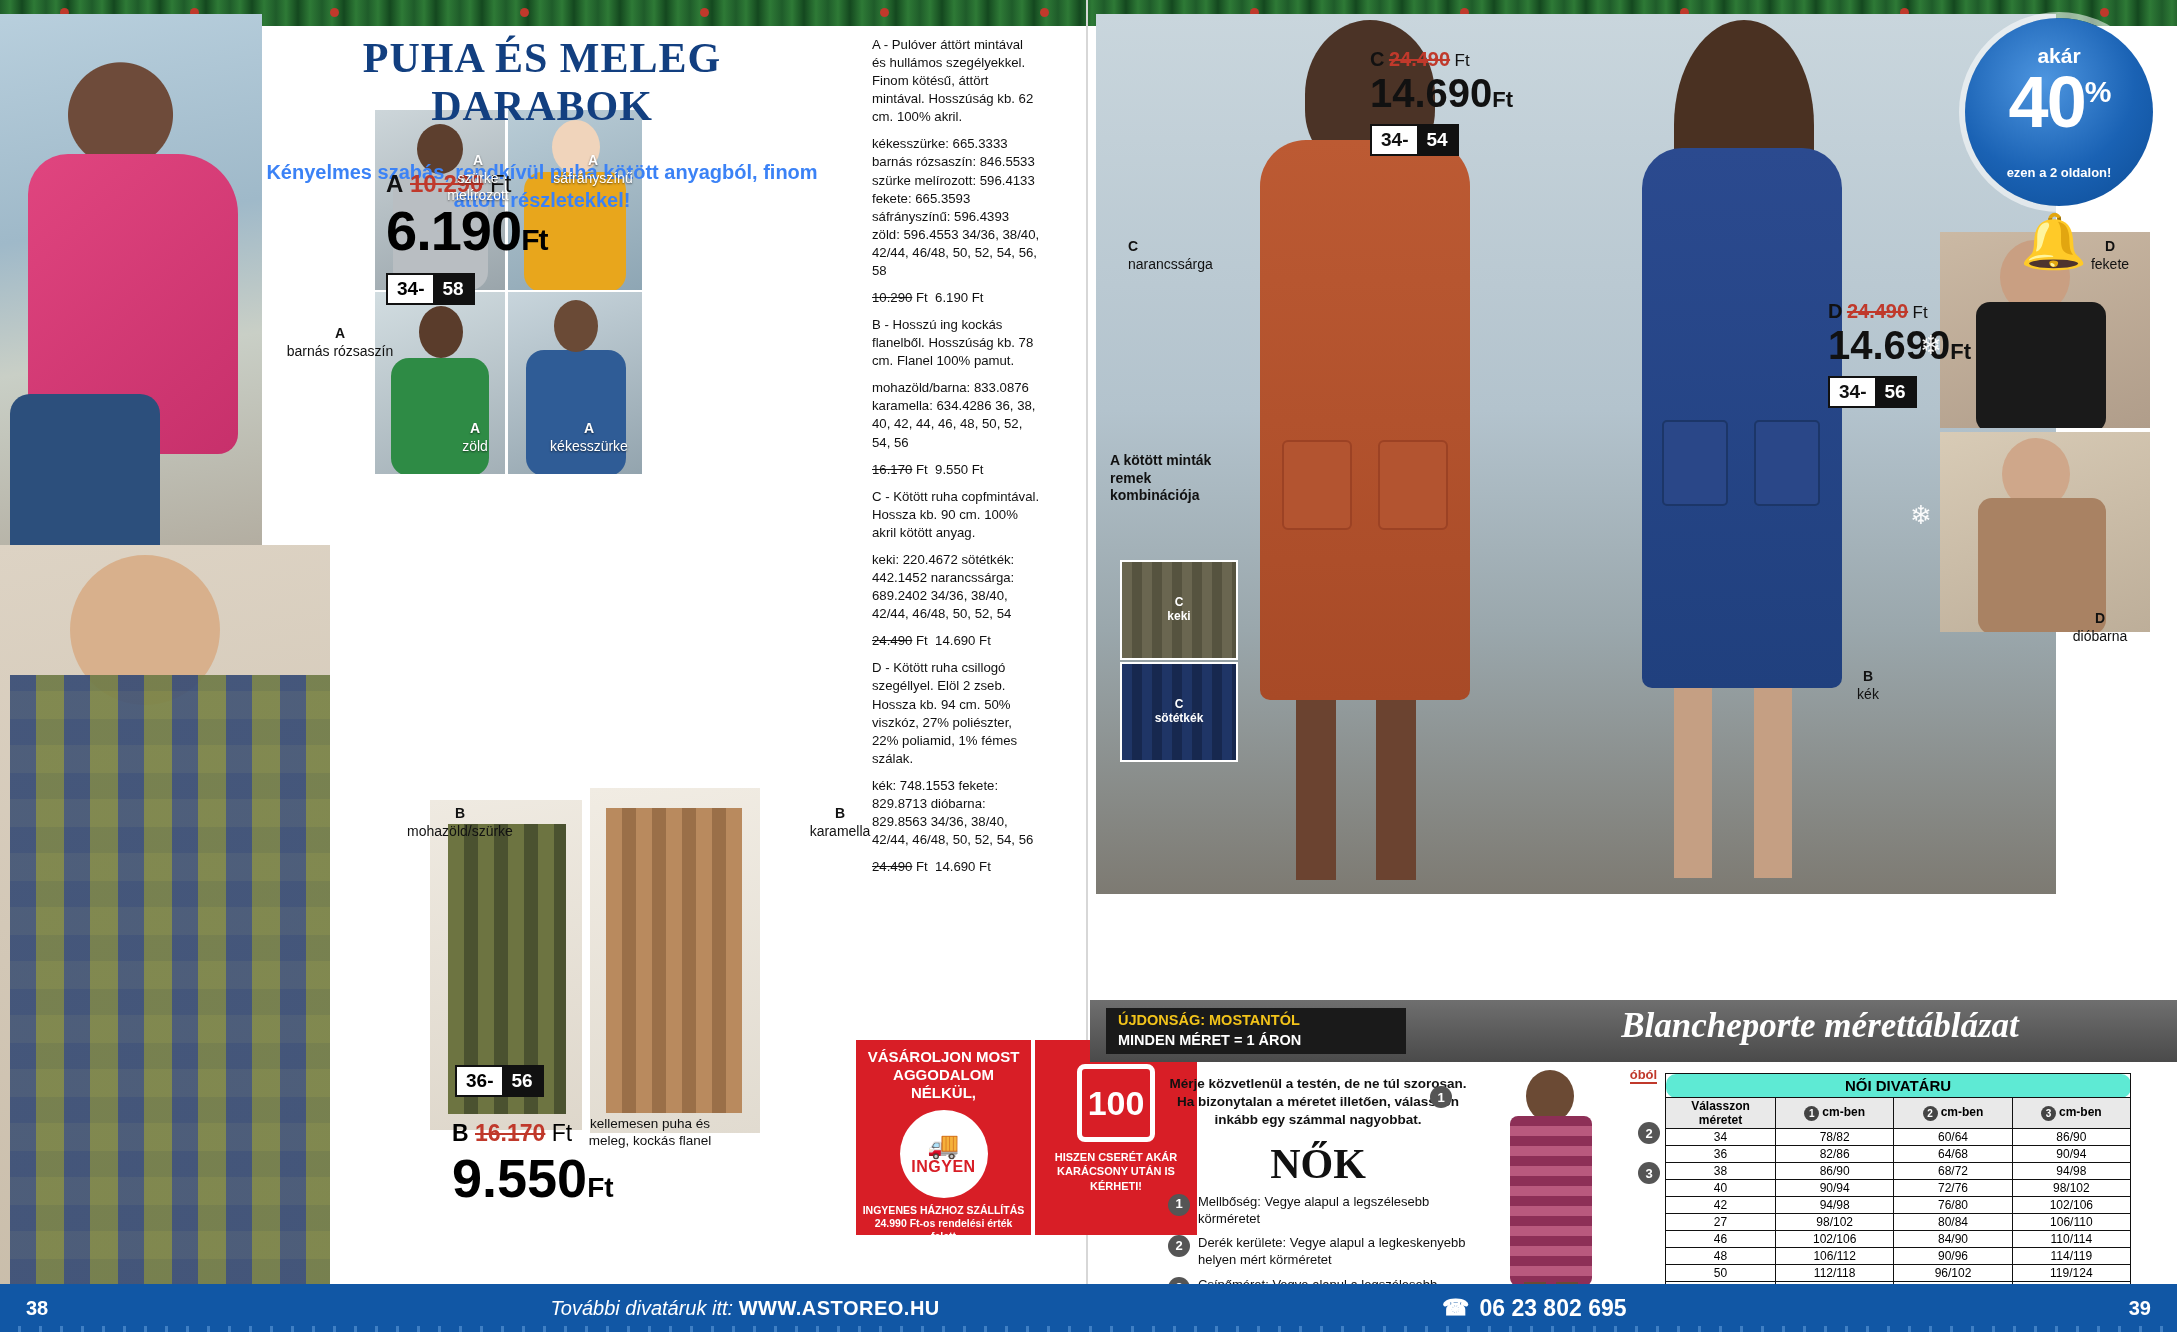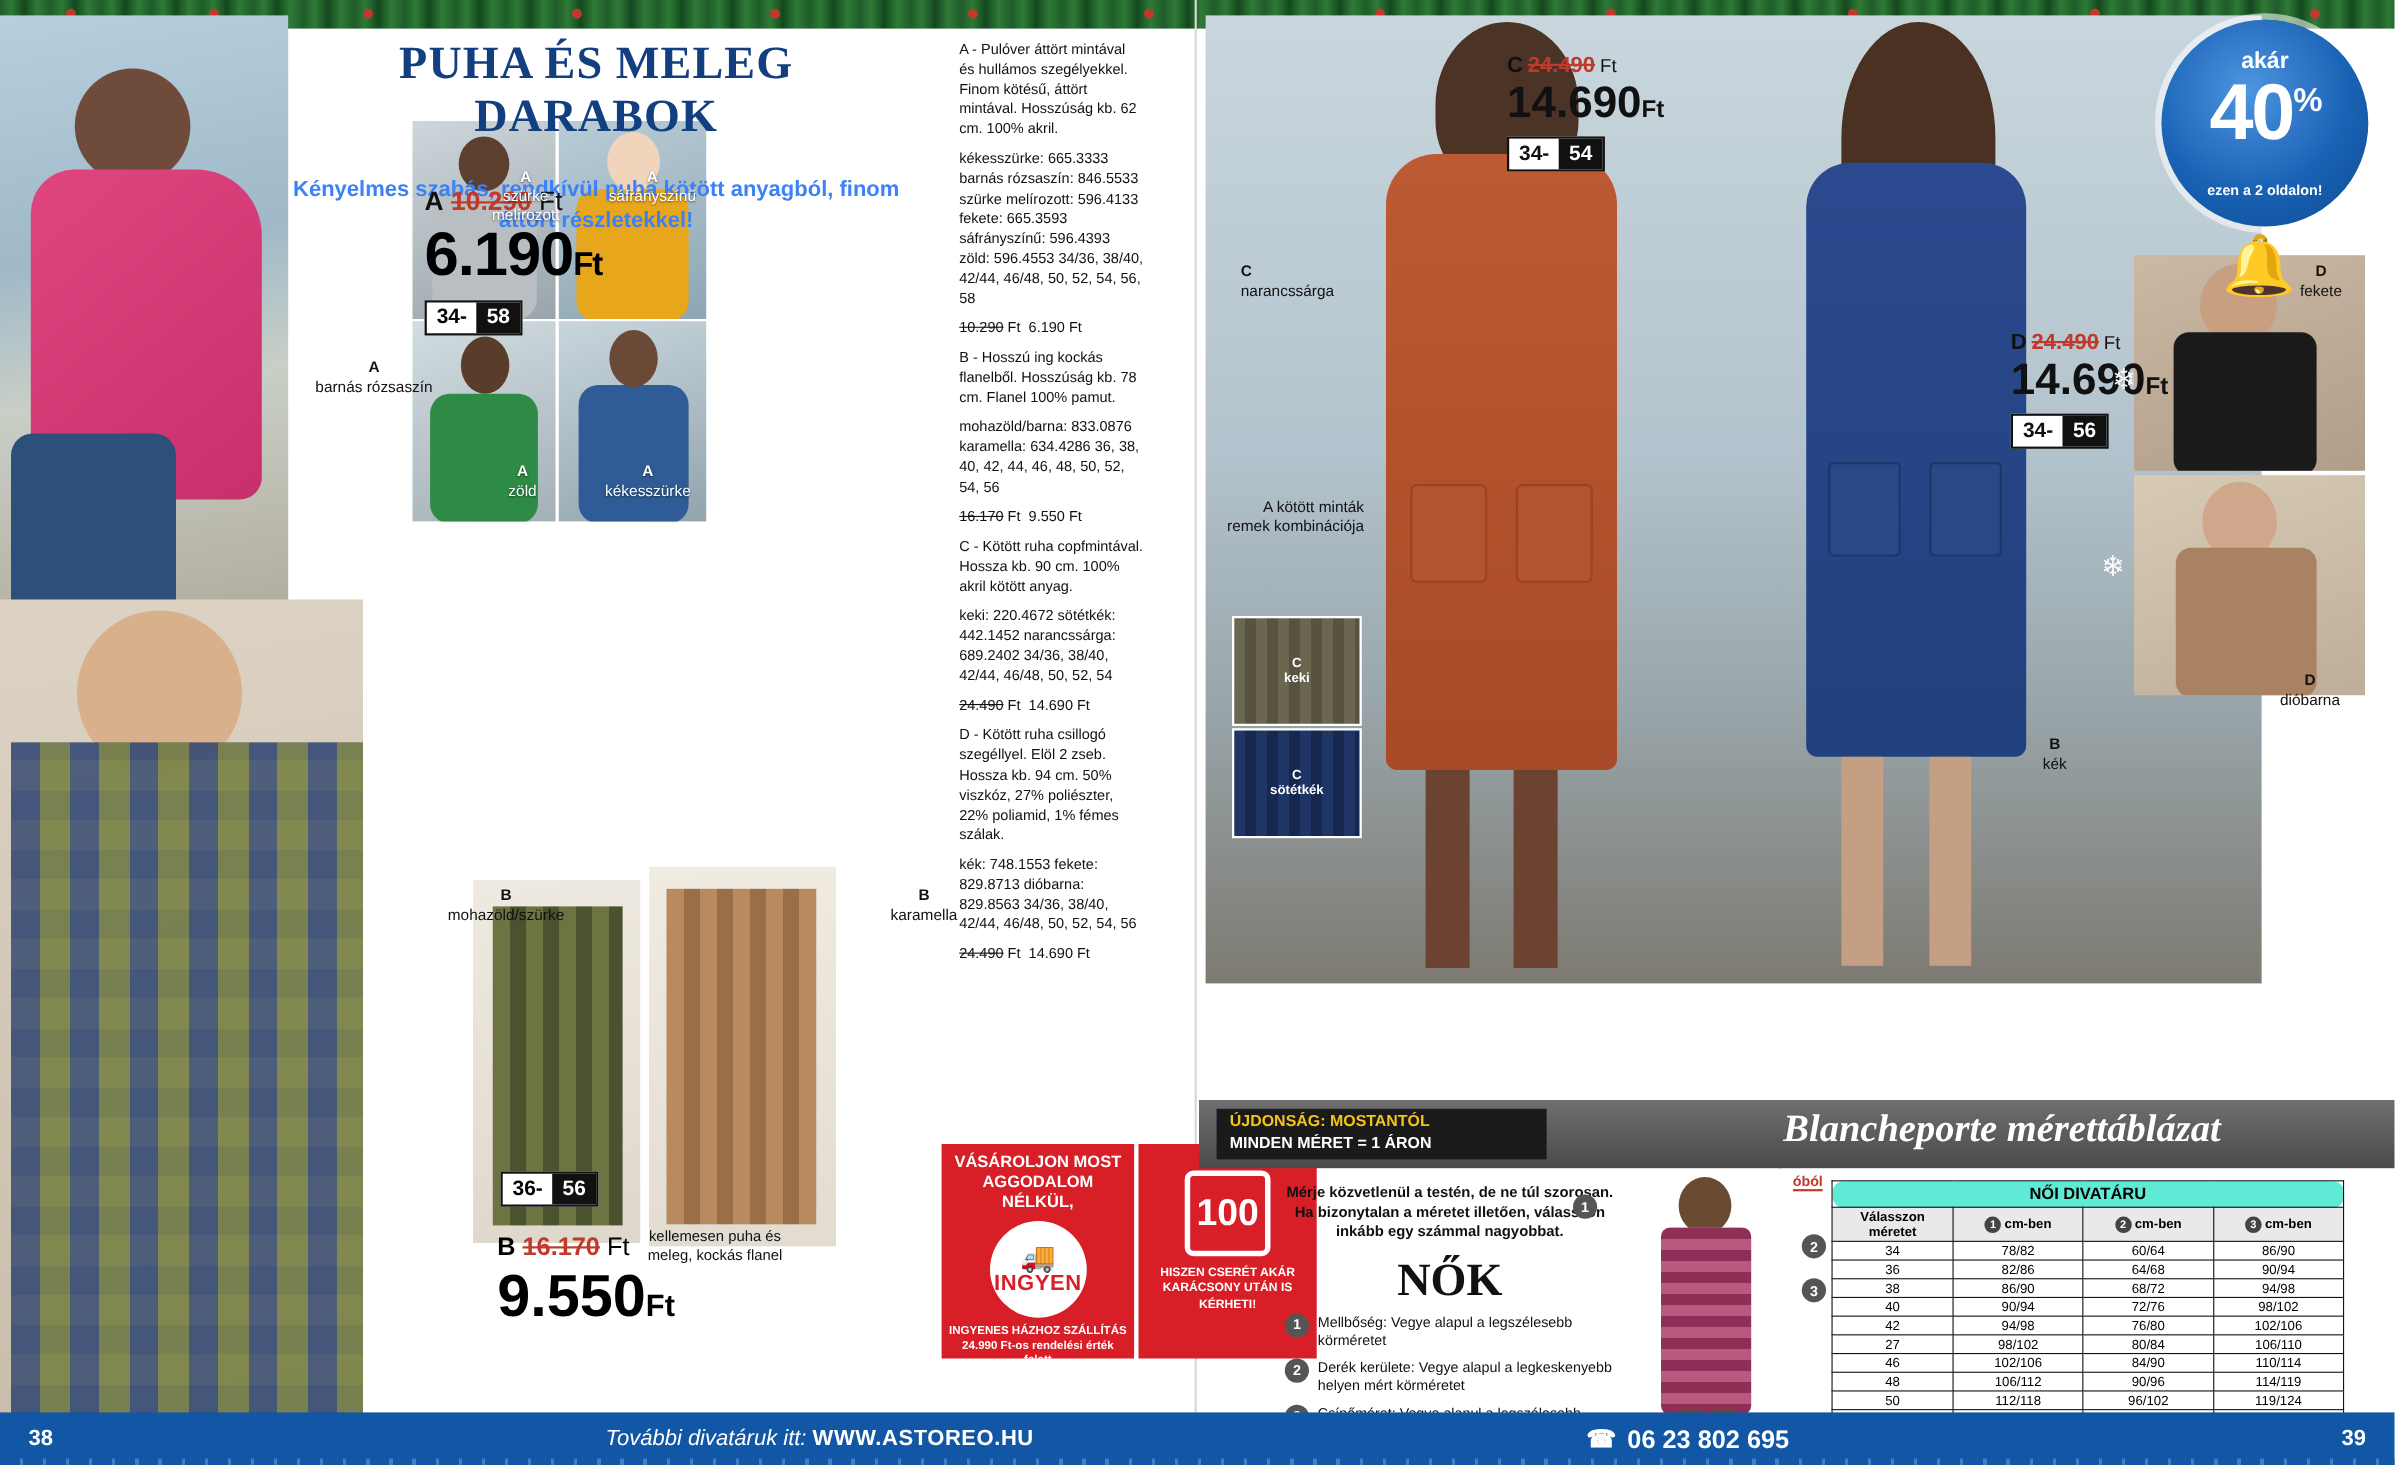--- a/index.html
+++ b/index.html
@@ -106,21 +106,21 @@
   .promo {
     position: absolute; left: 856px; top: 1040px; width: 175px; height: 195px;
     background: #d81e26; color: #fff; text-align: center; padding: 8px 6px;
   }
   .promo .hdr { font-size: 15px; font-weight: bold; line-height: 1.2; }
   .promo .circle {
     width: 88px; height: 88px; border-radius: 50%; background: #fff; color: #d81e26;
     margin: 8px auto 6px; display: flex; flex-direction: column;
     align-items: center; justify-content: center;
   }
-  .promo .circle .t { font-size: 20px; font-weight: bold; letter-spacing: .5px; }
+  .promo .circle .t { font-size: 16px; font-weight: bold; letter-spacing: .5px; }
   .promo .circle .truck { font-size: 26px; line-height: 1; }
   .promo .sub { font-size: 10.5px; font-weight: bold; line-height: 1.25; }
 
   .promo2 {
     position: absolute; left: 1035px; top: 1040px; width: 162px; height: 195px;
     background: #d81e26; color: #fff; text-align: center; padding: 8px 6px;
   }
   .promo2 .num {
     width: 78px; height: 78px; margin: 16px auto 8px; border: 5px solid #fff;
     border-radius: 8px; display:flex; align-items:center; justify-content:center;
@@ -435,21 +435,21 @@
   </div>
   <div class="swatch" style="left:1120px;top:662px;width:118px;height:100px;background:repeating-linear-gradient(90deg,#1f3566 0 10px,#17284f 10px 20px);flex-direction:column;">
     <span>C</span>
     <span>sötétkék</span>
   </div>
 
   <div class="capt" style="left:1128px;top:238px;width:110px;text-align:left;">
     <b>C</b><br>
     <span>narancssárga</span>
   </div>
-  <div class="capt" style="left:1110px;top:452px;width:130px;text-align:right;font-weight:normal">A kötött minták remek kombinációja</div>
+  <div class="capt" style="left:1110px;top:452px;width:130px;text-align:left;font-weight:bold">A kötött minták remek kombinációja</div>
   <div class="capt" style="left:1838px;top:668px;width:60px;">
     <b>B</b><br>
     <span>kék</span>
   </div>
   <div class="capt" style="left:2075px;top:238px;width:70px;">
     <b>D</b><br>
     <span>fekete</span>
   </div>
   <div class="capt" style="left:2060px;top:610px;width:80px;">
     <b>D</b><br>

